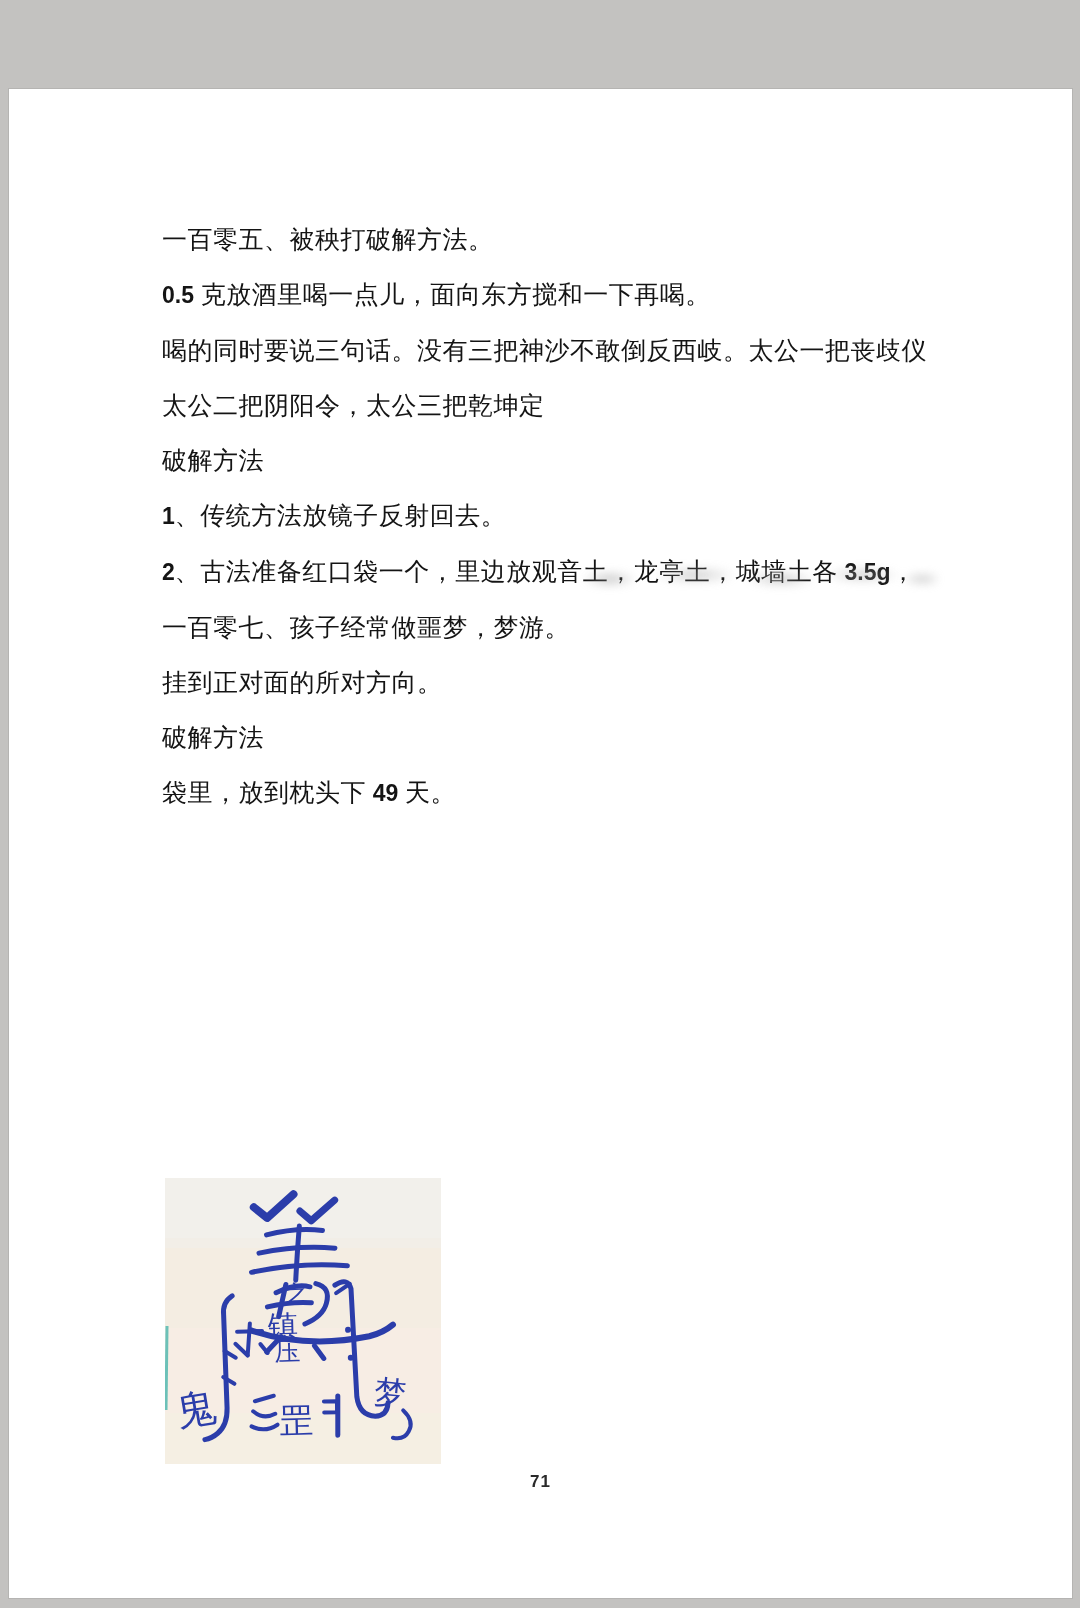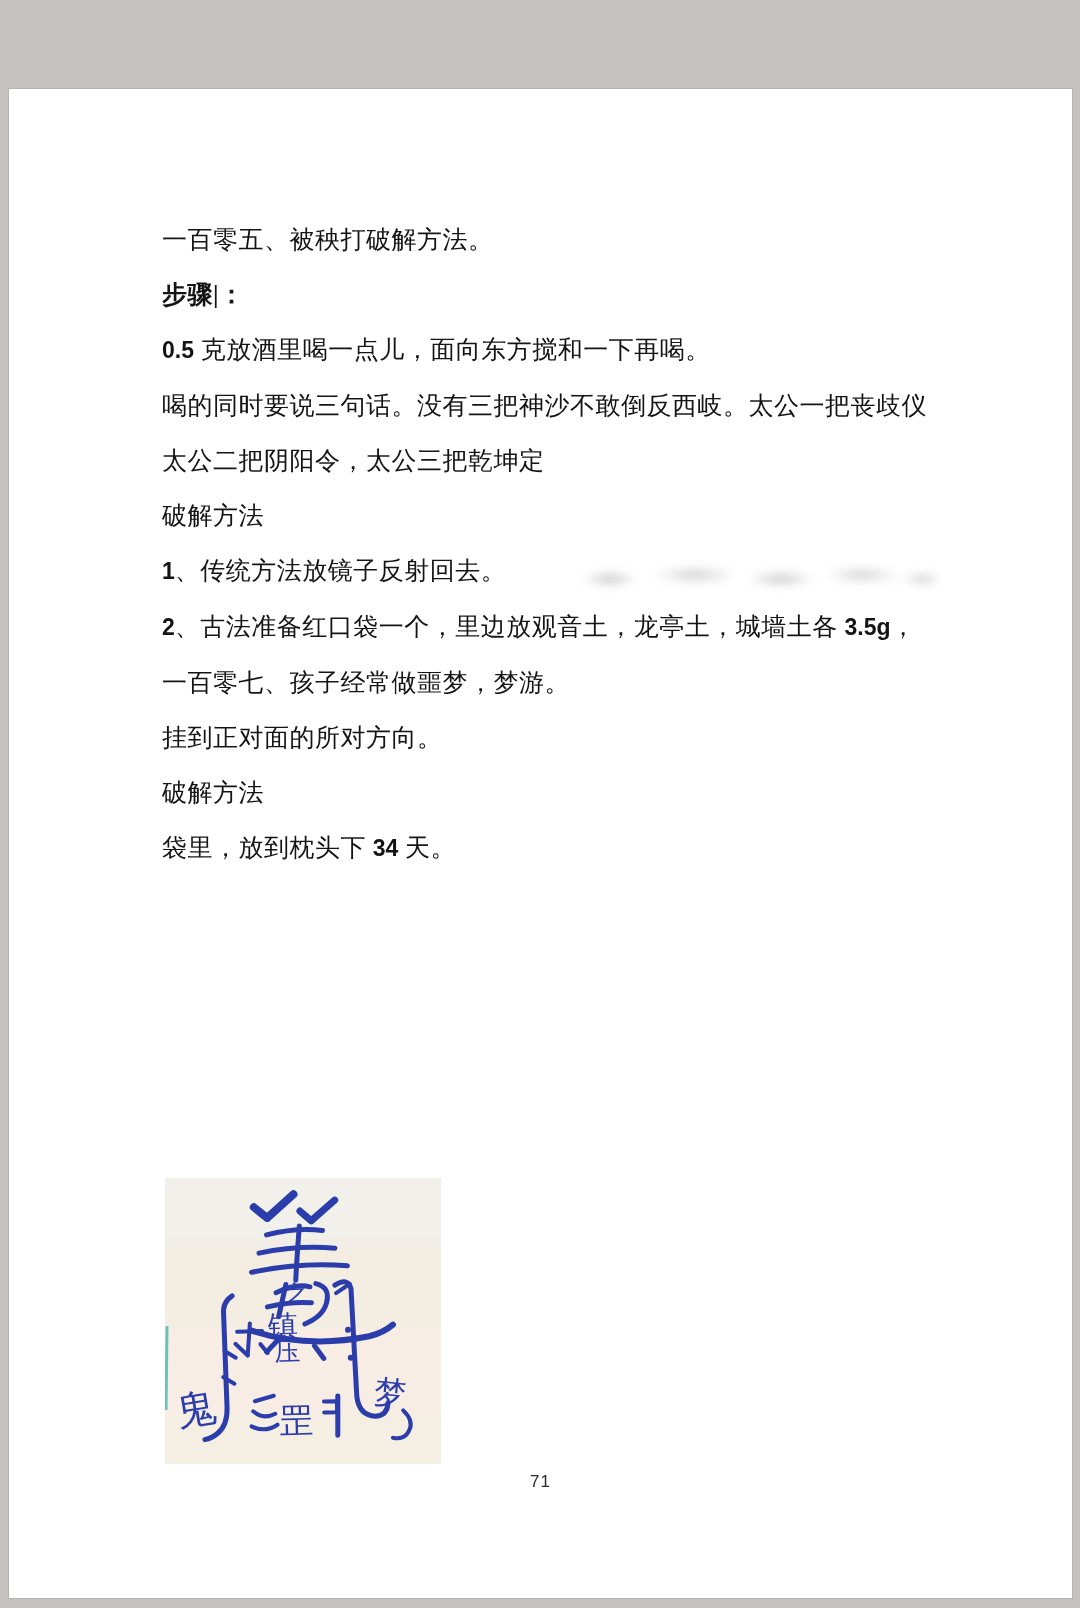--- a/index.html
+++ b/index.html
@@ -35,42 +35,41 @@
       radial-gradient(50px 12px at 58% 55%, #9f9f9f 0%, transparent 70%),
       radial-gradient(55px 12px at 80% 45%, #ababab 0%, transparent 70%),
       radial-gradient(30px 10px at 96% 55%, #a5a5a5 0%, transparent 70%);
   }
   .talisman{ position:absolute; left:156px; top:1089px; width:276px; height:286px; margin:0; }
   .talisman svg{ display:block; width:100%; height:100%; }
   .talisman text{ font-family:"Liberation Serif","DejaVu Serif",serif; fill:var(--ink); }
   .page-number{
     position:absolute; left:0; right:0; top:1383px; text-align:center;
     font-family:"Liberation Sans","DejaVu Sans",sans-serif;
-    font-weight:400; font-size:17px; color:#2a2a2a; letter-spacing:1px;
+    font-weight:700; font-size:17px; color:#2a2a2a; letter-spacing:1px;
   }
 </style>
 </head>
 <body>
 
 <div class="stage">
   <div class="page">
 
     <div class="text-block">
         <p class="line"><span>一百零五、被秧打破解方法。</span></p>
-        <p class="line"><span class="cjk-bold">步骤|：</span></p>
         <p class="line"><span class="num">0.5</span><span> 克放酒里喝一点儿，面向东方搅和一下再喝。</span></p>
         <p class="line"><span>喝的同时要说三句话。没有三把神沙不敢倒反西岐。太公一把丧歧仪</span></p>
         <p class="line"><span>太公二把阴阳令，太公三把乾坤定</span></p>
         <p class="line"><span>破解方法</span></p>
         <p class="line"><span class="num">1</span><span>、传统方法放镜子反射回去。</span></p>
         <p class="line"><span class="num">2</span><span>、古法准备红口袋一个，里边放观音土，龙亭土，城墙土各 </span><span class="num">3.5g</span><span>，</span></p>
         <p class="line"><span>一百零七、孩子经常做噩梦，梦游。</span></p>
         <p class="line"><span>挂到正对面的所对方向。</span></p>
         <p class="line"><span>破解方法</span></p>
-        <p class="line"><span>袋里，放到枕头下 </span><span class="num">34</span><span> 天。</span></p>
+        <p class="line"><span>袋里，放到枕头下 </span><span class="num">49</span><span> 天。</span></p>
       </div>
 
     <div class="smudge"></div>
 
     <figure class="talisman">
       <svg viewBox="0 0 276 286" xmlns="http://www.w3.org/2000/svg">
 
         <rect width="276" height="286" fill="var(--paper)"></rect>
         <rect width="276" height="70" fill="#eef1f3" opacity="0.55"></rect>
         <rect y="60" width="276" height="90" fill="#f2ece0" opacity="0.4"></rect>

